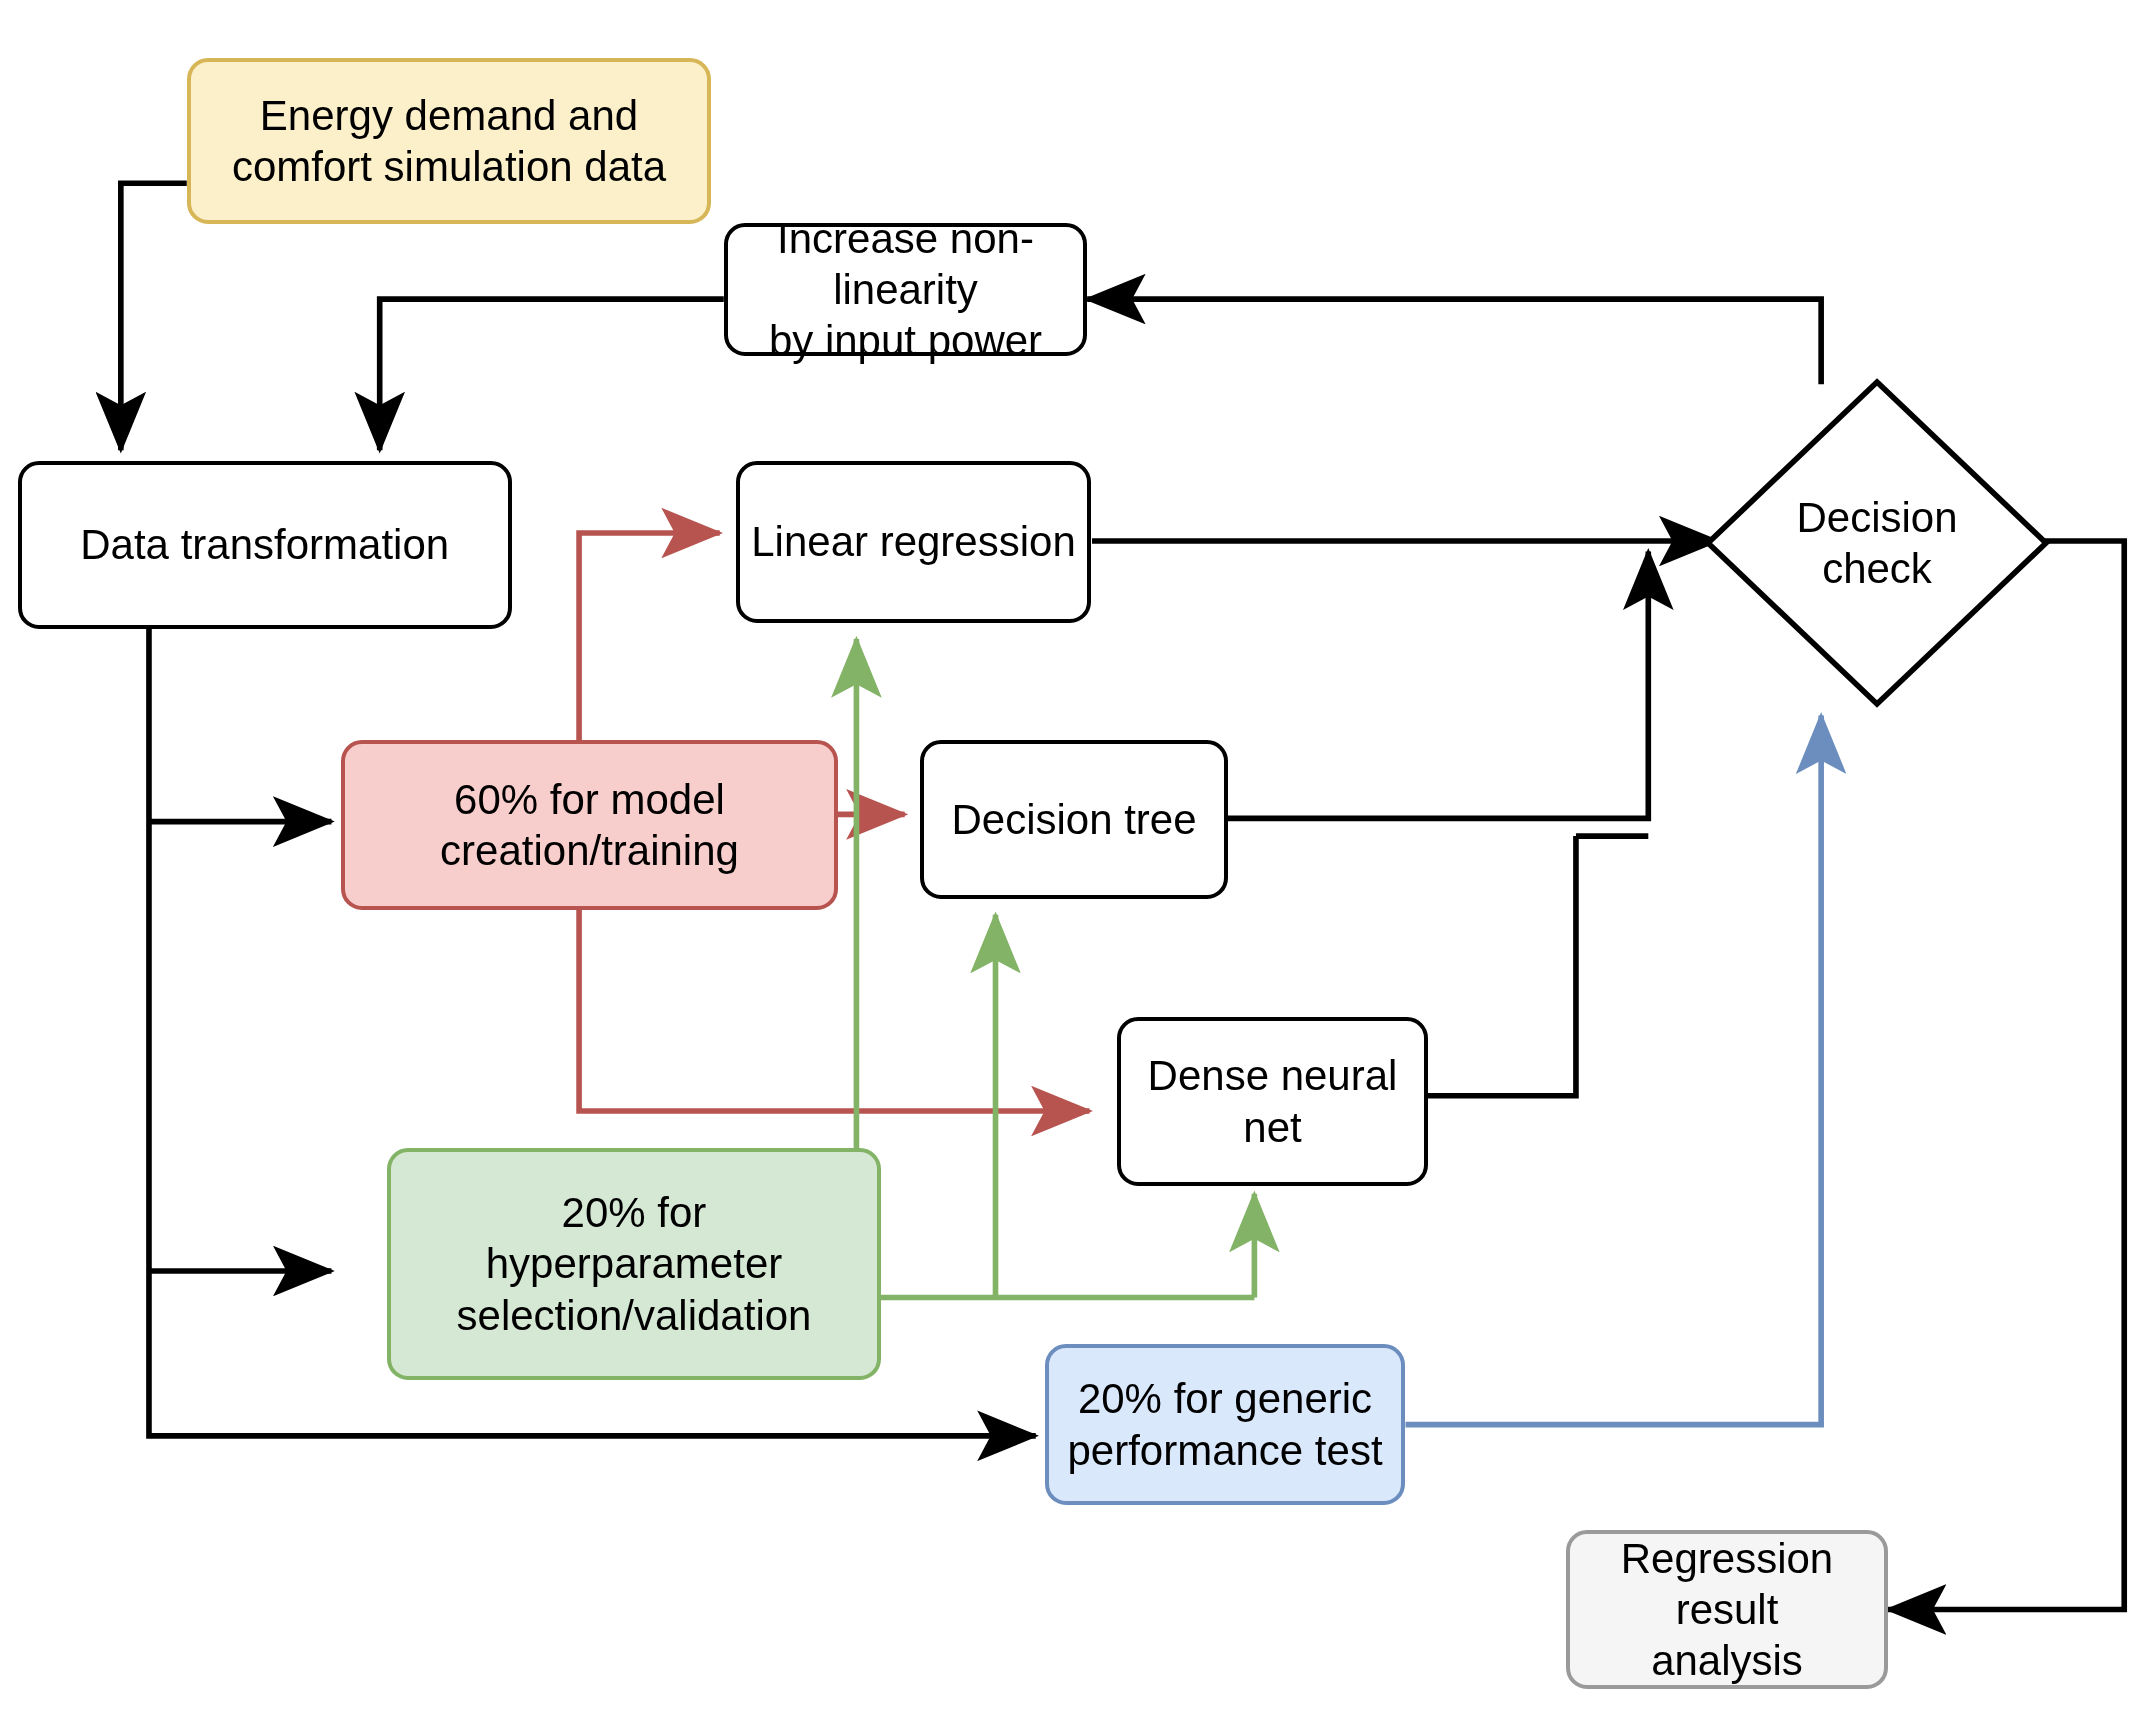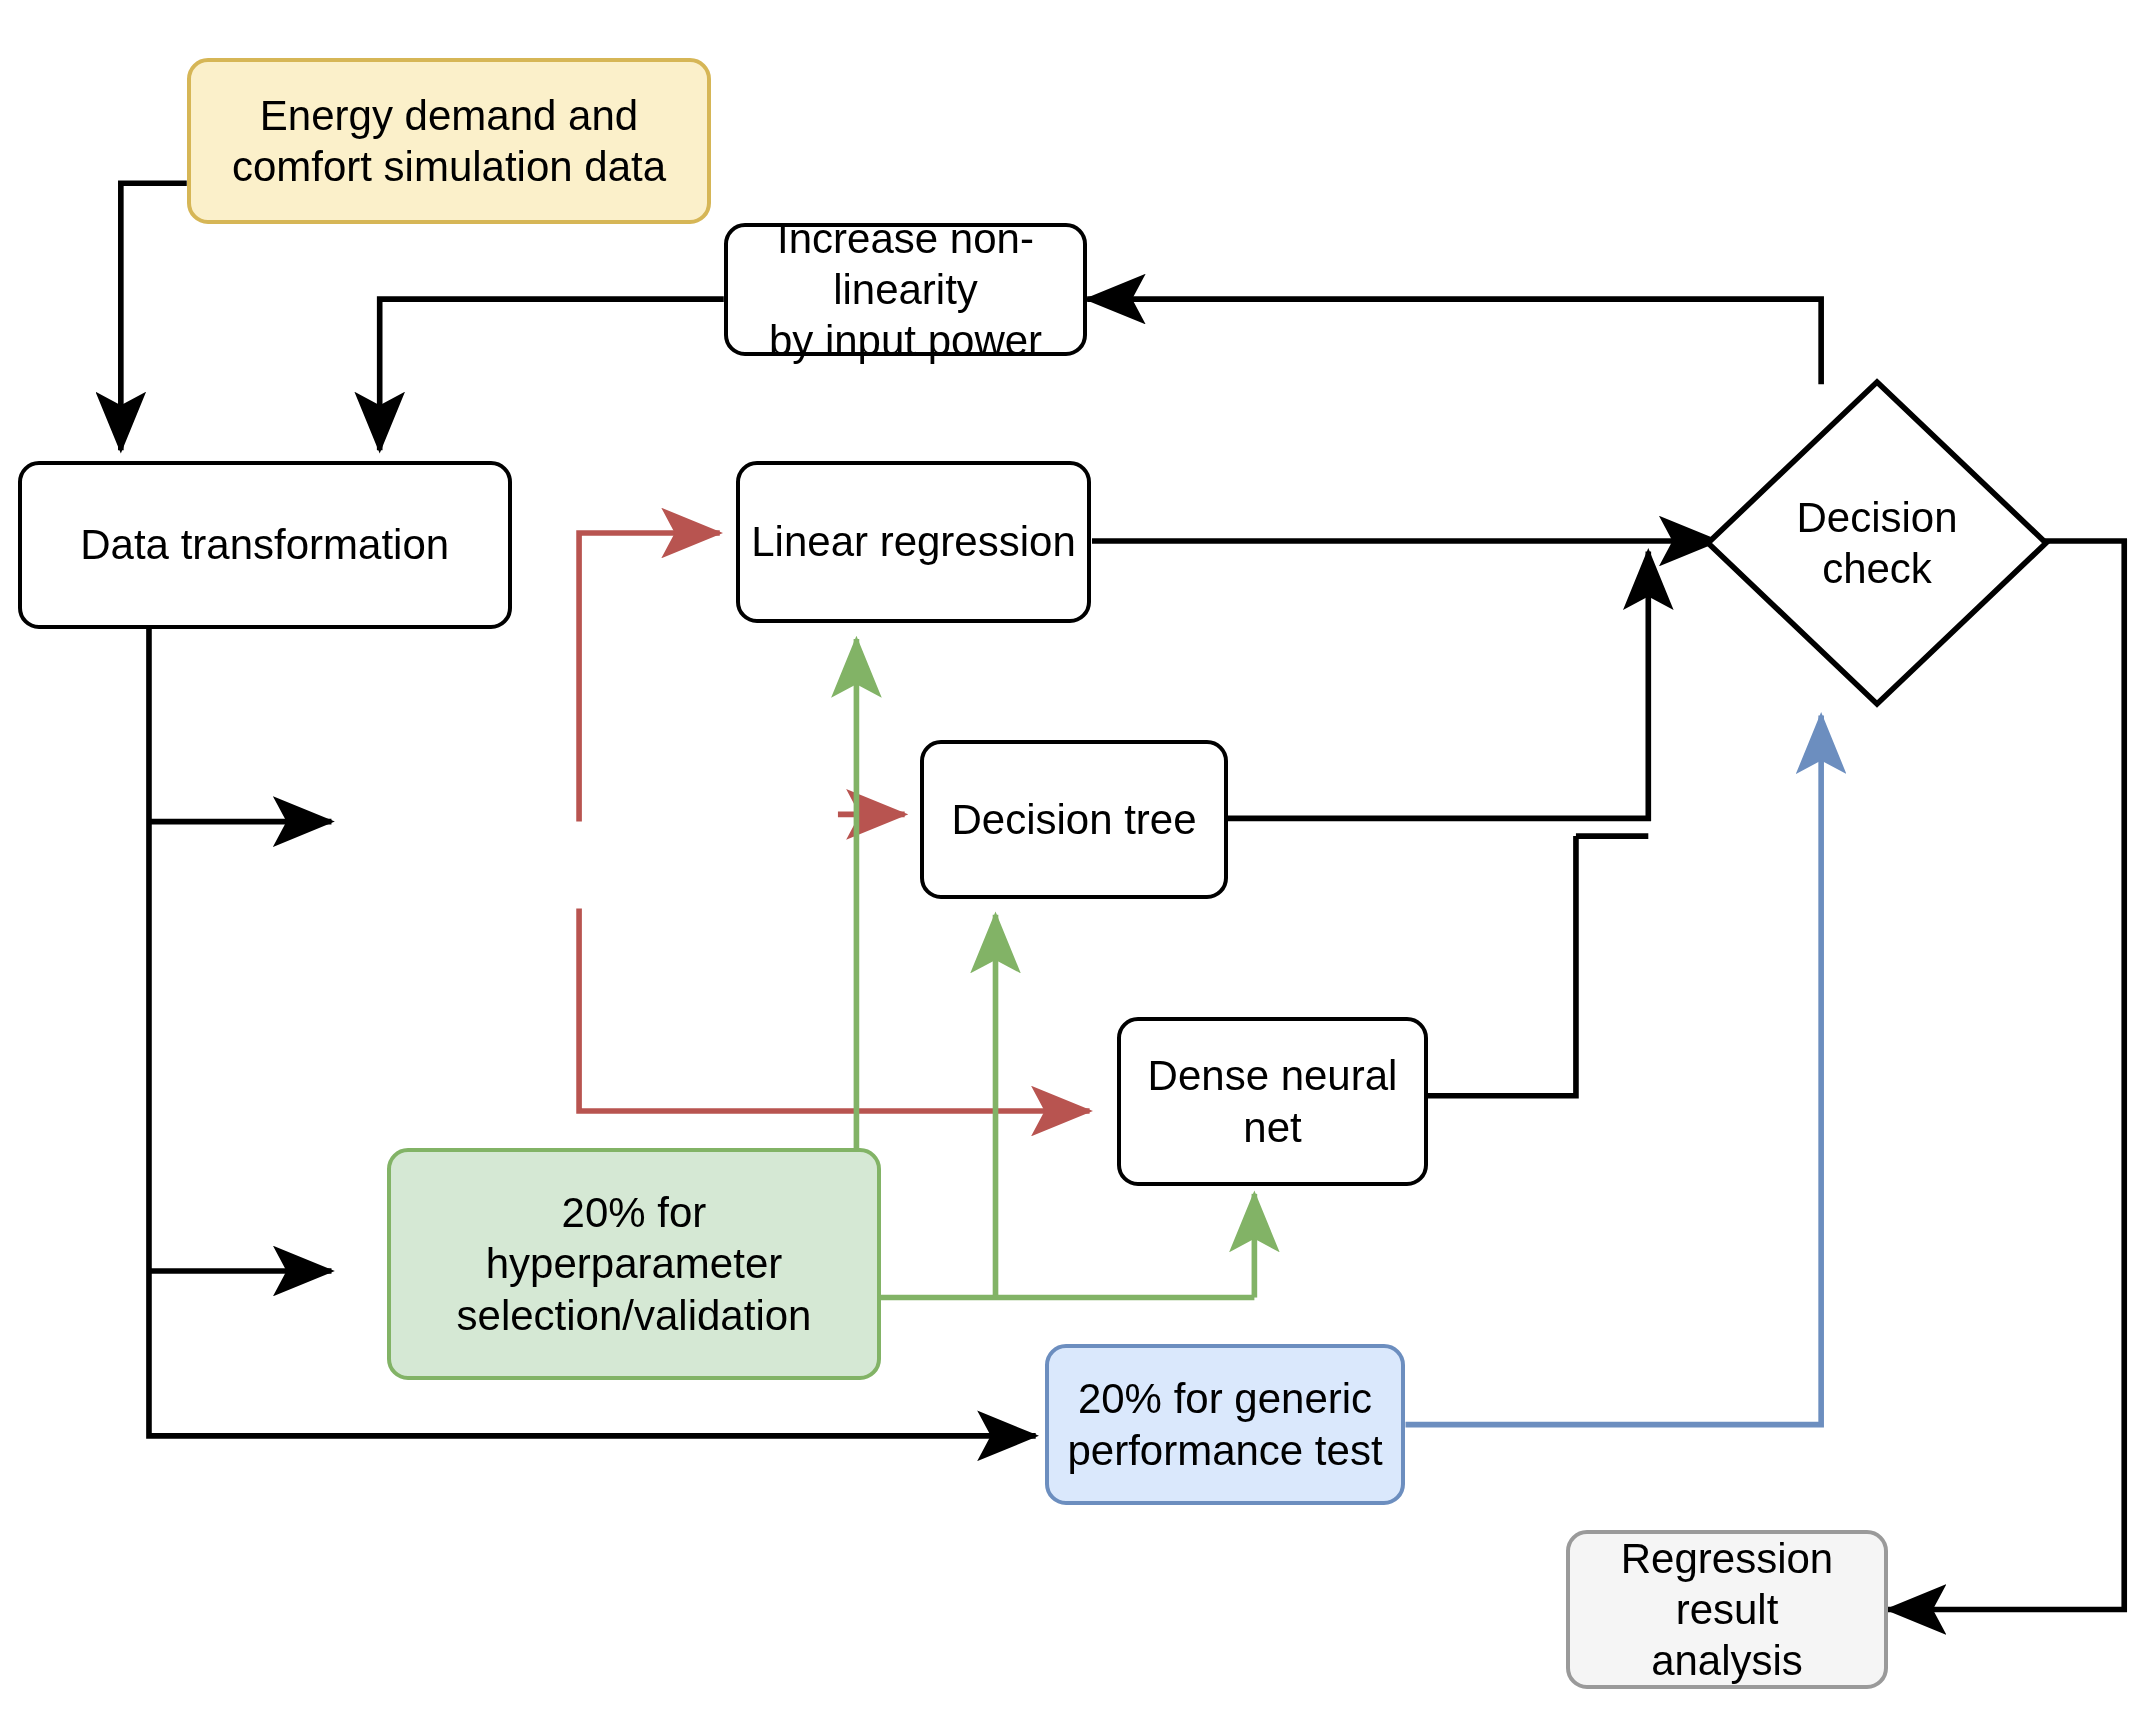--- a/index.html
+++ b/index.html
@@ -91,20 +91,24 @@
   </div>
 
   <div class="node rbox f-white" style="left:17.7px;top:461px;width:494px;height:168px;font-size:42px;">
     <span class="lbl">Data transformation</span>
   </div>
 
   <div class="node rbox f-white" style="left:736px;top:461px;width:355px;height:162px;font-size:42px;">
     <span class="lbl">Linear regression</span>
   </div>
 
+  <div class="node rbox f-red" style="left:341px;top:740px;width:497px;height:170px;font-size:42px;">
+    <span class="lbl">60% for model
+creation/training</span>
+  </div>
 
   <div class="node rbox f-white" style="left:920px;top:740px;width:308px;height:159px;font-size:42px;">
     <span class="lbl">Decision tree</span>
   </div>
 
   <div class="node rbox f-white" style="left:1105px;top:1017px;width:311px;height:169px;font-size:42px;margin-left:12px;">
     <span class="lbl">Dense neural net</span>
   </div>
 
   <div class="node rbox f-green" style="left:343px;top:1148px;width:494px;height:232px;font-size:42px;">

